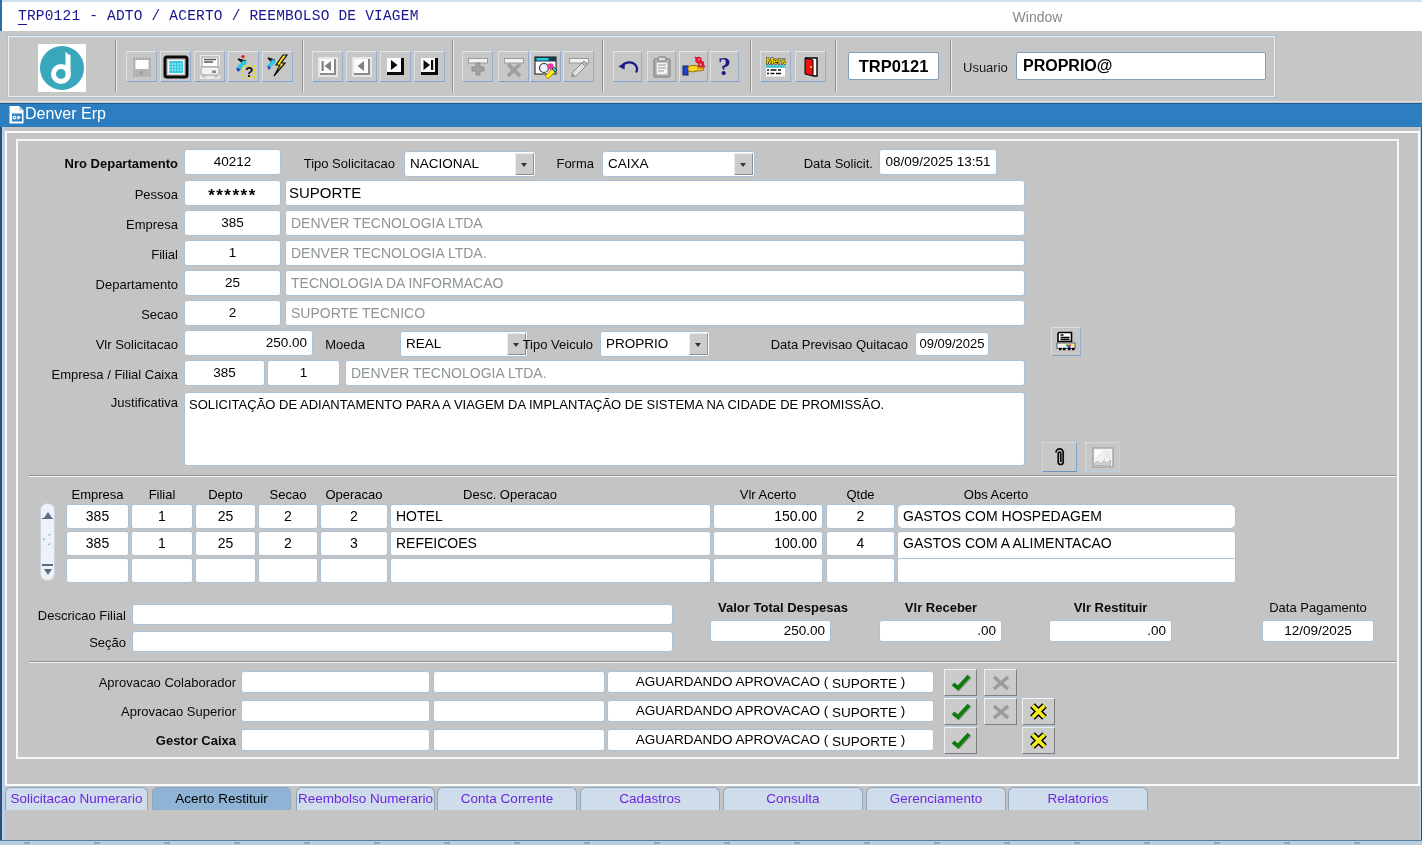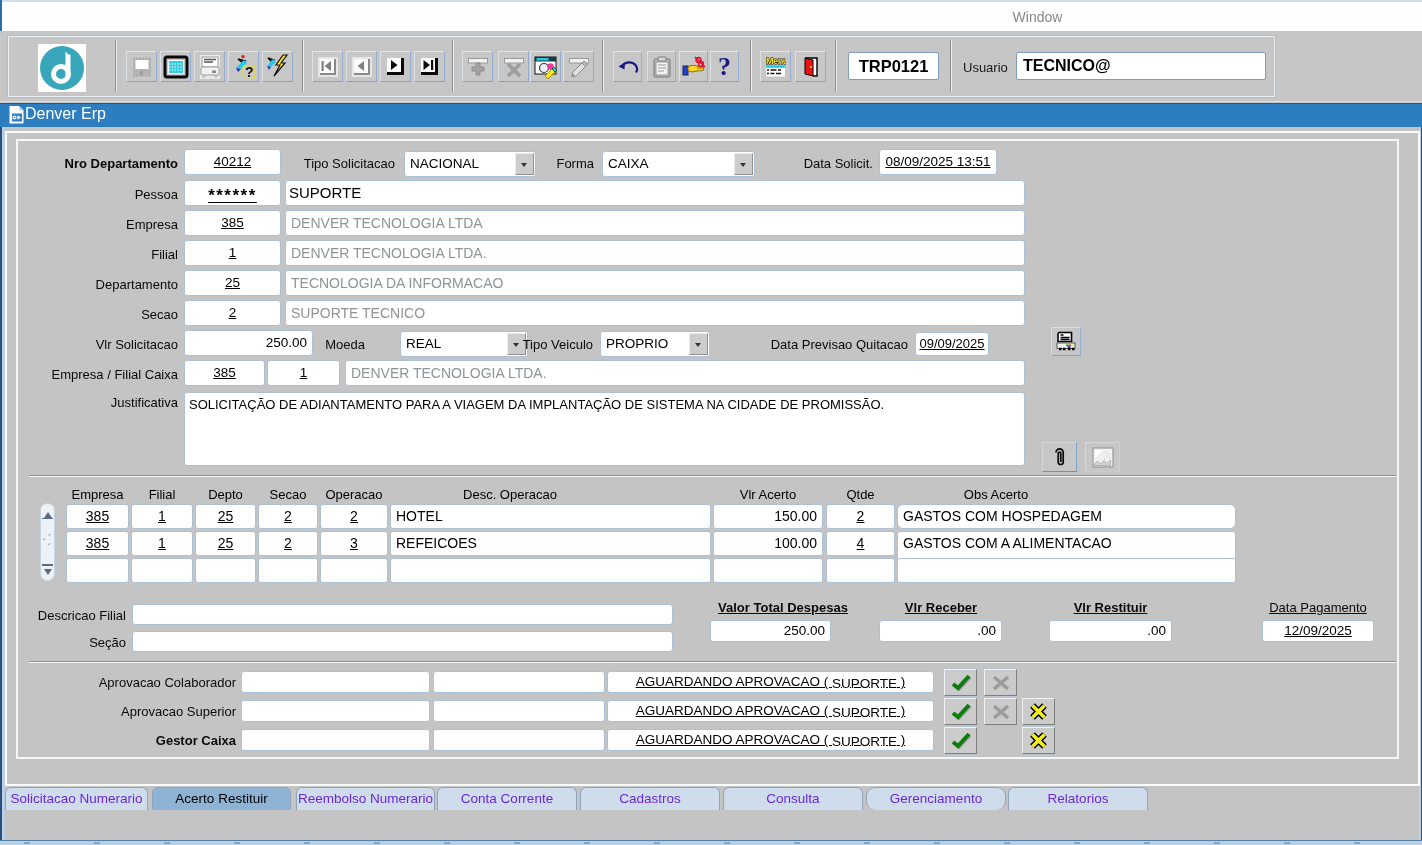--- a/index.html
+++ b/index.html
@@ -3,21 +3,21 @@
 <meta charset="utf-8">
 <style>
   * { margin:0; padding:0; box-sizing:border-box; }
   html,body { width:1422px; height:845px; overflow:hidden; }
   body { font-family:"Liberation Sans", sans-serif; background:#fff; position:relative; }
   #app { position:absolute; left:0; top:0; width:1422px; height:845px; }
   .abs { position:absolute; }
   .lbl { position:absolute; font-size:13px; color:#0a0a0a; text-align:right; white-space:nowrap; }
   .fld { position:absolute; background:#fff; border:1px solid #abc2d6; border-radius:3px;
          font-size:13.5px; color:#000; white-space:nowrap; overflow:hidden; }
-  .ctr { text-align:center;text-decoration:underline; }
+  .ctr { text-align:center; }
   .rgt { text-align:right; padding-right:5px; }
   .lft { padding-left:5px; }
   .gtx { color:#8e9496; }
   .sep { position:absolute; left:29px; width:1367px; height:2px;
          background:linear-gradient(#8f8f8f,#8f8f8f 50%,#f6f6f6 50%); }
   .ddb { position:absolute; top:1px; right:1px; width:19px; bottom:1px;
          background:#ccc; border:1px solid; border-color:#eee #909090 #909090 #eee; }
   .ddb:after { content:""; position:absolute; left:50%; top:50%; margin:-1.5px 0 0 -3.5px;
          border:3.5px solid transparent; border-top:4.5px solid #333; }
   .tbtn { position:absolute; top:51px; width:31px; height:31px; background:#c7c7c7;
@@ -35,20 +35,21 @@
           font-size:14px; overflow:hidden; white-space:nowrap; }
   .hdr { position:absolute; font-size:13px; color:#000; text-align:center; white-space:nowrap; }
 </style>
 </head>
 <body>
 <div id="app">
 
   <div class="abs" style="left:0;top:0;width:1422px;height:31px;background:#ffffff;"></div>
   <div class="abs" style="left:0;top:0;width:1422px;height:2px;background:#cfe0ec;"></div>
   <div class="abs" style="left:0;top:0;width:2px;height:31px;background:#2d6da8;"></div>
+  <div class="abs" style="left:18px;top:8px;font-family:'Liberation Mono',monospace;font-size:14.5px;letter-spacing:0.2px;color:#16168e;"><span style="border-bottom:1px solid #16168e;">T</span>RP0121 - ADTO / ACERTO / REEMBOLSO DE VIAGEM</div>
   <div class="abs" style="left:1011px;top:9px;width:53px;text-align:center;font-size:14px;color:#888;">Window</div>
 
   <div class="abs" style="left:0;top:31px;width:1422px;height:72px;background:#c6c6c6;"></div>
   <div class="abs" style="left:0;top:101px;width:1422px;height:1px;background:#dedede;"></div>
   <div class="abs" id="toolbar" style="left:8px;top:36px;width:1267px;height:61px;background:#c6c6c6;border:1px solid #e9f0f5;box-shadow:0 0 0 1px #aac0d0;"></div>
   <div class="abs" id="logo" style="left:38px;top:44px;width:48px;height:48px;background:#fff;">
     <svg width="48" height="48" viewBox="0 0 48 48">
       <circle cx="24" cy="24" r="22" fill="#38a6bb"></circle>
       <circle cx="23" cy="30" r="7.5" fill="none" stroke="#fff" stroke-width="5"></circle>
       <path d="M27.5 7.5 q2 3 5 3.5 l0 21 -5 0 z" fill="#fff"></path>
@@ -224,21 +225,21 @@
         <svg width="20" height="22" viewBox="0 0 20 22">
           <path d="M4 2 h12 v18 h-4" fill="#fff" stroke="#000" stroke-width="1.4"></path>
           <path d="M4 2 l8 2 v16 l-8 -2 z" fill="#ee1111" stroke="#000" stroke-width="1"></path>
           <circle cx="10" cy="11" r="1.1" fill="#ffe818"></circle>
         </svg>
       </div>
   </div>
 
   <div class="abs" style="left:848px;top:52px;width:91px;height:28px;background:#fff;border:1px solid #7f9db9;border-radius:2px;font-weight:bold;font-size:16.5px;text-align:center;line-height:26px;color:#000;">TRP0121</div>
   <div class="abs" style="left:963px;top:60px;font-size:13px;color:#1a1a1a;">Usuario</div>
-  <div class="abs" style="left:1016px;top:52px;width:250px;height:28px;background:#fff;border:1px solid #7f9db9;border-radius:2px;font-weight:bold;font-size:16px;line-height:26px;padding-left:6px;color:#000;">TECNICO@</div>
+  <div class="abs" style="left:1016px;top:52px;width:250px;height:28px;background:#fff;border:1px solid #7f9db9;border-radius:2px;font-weight:bold;font-size:16px;line-height:26px;padding-left:6px;color:#000;">PROPRIO@</div>
 
   <div class="abs" style="left:0;top:103px;width:1422px;height:24px;background:#2d7ec0;border-top:1px solid #1e5c94;"></div>
   <div class="abs" style="left:25px;top:105px;font-size:16px;color:#fff;">Denver Erp</div>
   <svg class="abs" style="left:8px;top:105px;" width="17" height="19" viewBox="0 0 17 19">
     <path d="M1.5 1 h9.5 l4.5 4.5 v13 h-14 z" fill="#fff"></path>
     <path d="M11 1 l4.5 4.5 h-4.5 z" fill="#bcd7ea"></path>
     <rect x="4" y="8.5" width="10" height="8" fill="#2d7ec0"></rect>
     <path d="M9.5 10.3 l3.5 2.2 -3.5 2.2 z" fill="#fff"></path>
     <circle cx="6.5" cy="12.5" r="2" fill="#fff"></circle>
     <circle cx="6.5" cy="12.5" r="0.8" fill="#2d7ec0"></circle>
@@ -462,19 +463,19 @@
     </div>
   </div>
 
   <div id="tabs">
     <div class="tab" style="left:5px;width:143px;">Solicitacao Numerario</div>
     <div class="tab" style="left:152px;width:139px;background:#8fb3d4;color:#000;">Acerto Restituir</div>
     <div class="tab" style="left:296px;width:139px;">Reembolso Numerario</div>
     <div class="tab" style="left:437px;width:140px;">Conta Corrente</div>
     <div class="tab" style="left:580px;width:140px;">Cadastros</div>
     <div class="tab" style="left:723px;width:140px;">Consulta</div>
-    <div class="tab" style="left:866px;width:140px;border-radius:9px;">Gerenciamento</div>
+    <div class="tab" style="left:866px;width:140px;">Gerenciamento</div>
     <div class="tab" style="left:1008px;width:140px;">Relatorios</div>
   </div>
 
   <div class="abs" style="left:0;top:840px;width:1422px;height:1px;background:#5580a8;"></div>
   <div class="abs" id="botstrip" style="left:0;top:841px;width:1422px;height:4px;background:#b9cfe0;background-image:repeating-linear-gradient(90deg,transparent 0,transparent 64px,#84a6c6 64px,#84a6c6 70px);background-size:70px 2px;background-position:30px 1px;background-repeat:repeat-x;"></div>
 </div>
 
 </body></html>

